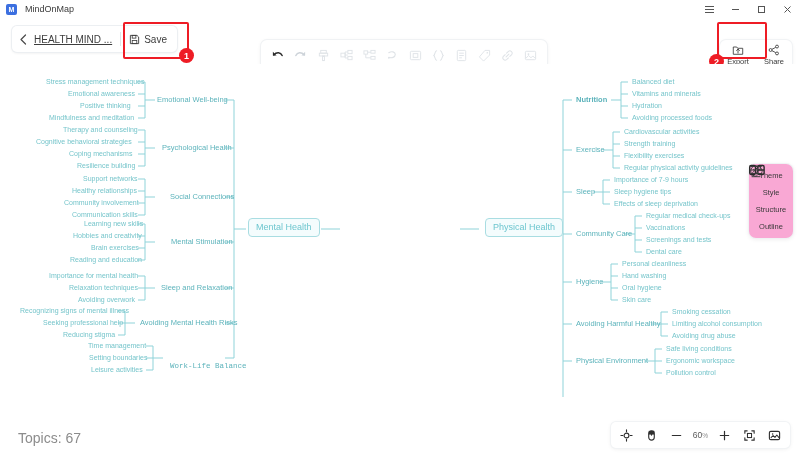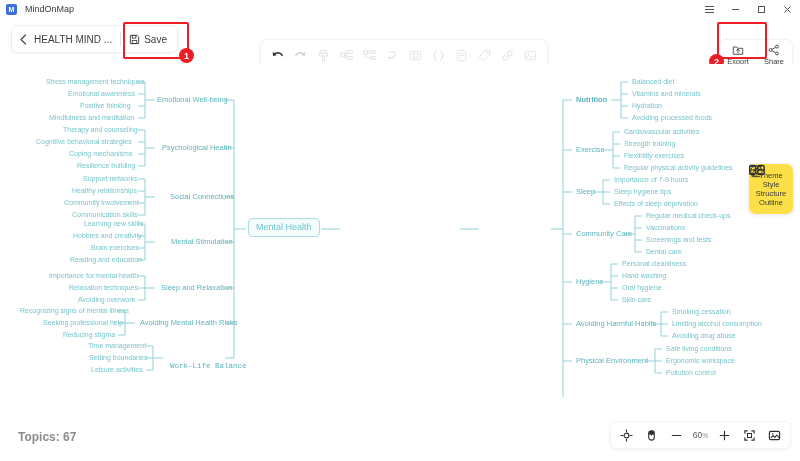--- a/index.html
+++ b/index.html
@@ -35,21 +35,21 @@
 
   .doc-pill {
     position: absolute; left: 12px; top: 8px; height: 26px;
     display: flex; align-items: center; background: #fff;
     border-radius: 5px; box-shadow: 0 0 0 1px #eceff2, 0 1px 3px rgba(0,0,0,.09);
   }
   .back-arrow {
     width: 22px; height: 26px; display: flex; align-items: center;
     justify-content: center; color: #4a4a4a;
   }
-  .doc-name { font-size: 10px; color: #3d3d3d; padding-right: 8px; white-space: nowrap; }
+  .doc-name { font-size: 10px; color: #3d3d3d; padding-right: 8px; white-space: nowrap; text-decoration: underline; }
   .pill-sep { width: 1px; height: 14px; background: #e2e5e8; }
   .save-btn {
     display: flex; align-items: center; gap: 4px; padding: 0 10px 0 8px;
     height: 26px; color: #3d3d3d; font-size: 10px;
   }
 
   
   .toolbar {
     position: absolute; left: 261px; top: 22px; height: 30px;
     display: flex; align-items: center; padding: 0 6px; gap: 2px;
@@ -99,33 +99,33 @@
   }
   .node.root {
     font-size: 11.5px; font-weight: bold; color: #ffffff;
     background: #3b47e0; border-radius: 4px; padding: 5px 10px;
     box-shadow: 0 0 0 2px #cdd3f7;
   }
 
   
   .right-panel {
     position: absolute; right: 7px; top: 100px; width: 44px;
-    background: #fde047; border-radius: 7px; padding: 7px 0;
+    background: #f9a8d4; border-radius: 7px; padding: 7px 0;
     box-shadow: 0 0 0 1px #f0f2f4, 0 1px 5px rgba(0,0,0,.09);
-    display: flex; flex-direction: column; align-items: center; gap: 0;
+    display: flex; flex-direction: column; align-items: center; gap: 8px;
   }
   .rp-item {
     display: flex; flex-direction: column; align-items: center; gap: 2px;
     color: #3a3a3a; width: 100%;
   }
   .rp-label { font-size: 7.5px; color: #3a3a3a; }
 
   
   .bottombar { position: absolute; bottom: 0; left: 0; width: 800px; height: 48px; background: #fff; }
-  .topics { position: absolute; left: 18px; top: 17px; font-size: 12px; color: #8c8c8c; font-weight: bold; }
+  .topics { position: absolute; left: 18px; top: 17px; font-size: 14px; color: #8c8c8c; }
   .zoom-grp {
     position: absolute; right: 10px; top: 9px; height: 26px;
     display: flex; align-items: center; padding: 0 5px; gap: 3px;
     background: #fff; border-radius: 5px;
     box-shadow: 0 0 0 1px #f1f3f5, 0 1px 4px rgba(0,0,0,.08);
   }
   .zm-icon {
     width: 22px; height: 24px; display: flex; align-items: center;
     justify-content: center; color: #2f2f2f;
   }
@@ -409,20 +409,21 @@
 
         <path d="M645 297h10"></path>
           <path d="M655 285v24"></path>
         <path d="M655 285h7"></path>
           <path d="M655 297h7"></path>
           <path d="M655 309h7"></path>
       </g>
     </svg>
 
     <div class="node main" style="left:248px; top:154px;">Mental Health</div>
+    <div class="node main" style="left:485px; top:154px;">Physical Health</div>
 
     <div class="node branch" style="left:157px; top:32px;">Emotional Well-being</div>
     <div class="node branch" style="left:162px; top:80px;">Psychological Health</div>
     <div class="node branch" style="left:170px; top:129px;">Social Connections</div>
     <div class="node branch" style="left:171px; top:174px;">Mental Stimulation</div>
     <div class="node branch" style="left:161px; top:220px;">Sleep and Relaxation</div>
     <div class="node branch" style="left:140px; top:255px;">Avoiding Mental Health Risks</div>
     <div class="node branch" style="left:170px; top:299px;font-family:Liberation Mono, monospace;">Work-Life Balance</div>
 
     <div class="node leaf" style="left:46px; top:14px;">Stress management techniques</div>
@@ -455,21 +456,21 @@
 
     <div class="node leaf" style="left:88px; top:278px;">Time management</div>
     <div class="node leaf" style="left:89px; top:290px;">Setting boundaries</div>
     <div class="node leaf" style="left:91px; top:302px;">Leisure activities</div>
 
     <div class="node branch" style="left:576px; top:32px;font-weight:bold;">Nutrition</div>
     <div class="node branch" style="left:576px; top:82px;">Exercise</div>
     <div class="node branch" style="left:576px; top:124px;">Sleep</div>
     <div class="node branch" style="left:576px; top:166px;">Community Care</div>
     <div class="node branch" style="left:576px; top:214px;">Hygiene</div>
-    <div class="node branch" style="left:576px; top:256px;">Avoiding Harmful Habits</div>
+    <div class="node branch" style="left:576px; top:256px;">Avoiding Harmful Healthy</div>
     <div class="node branch" style="left:576px; top:293px;">Physical Environment</div>
 
     <div class="node leaf" style="left:632px; top:14px;">Balanced diet</div>
     <div class="node leaf" style="left:632px; top:26px;">Vitamins and minerals</div>
     <div class="node leaf" style="left:632px; top:38px;">Hydration</div>
     <div class="node leaf" style="left:632px; top:50px;">Avoiding processed foods</div>
 
     <div class="node leaf" style="left:624px; top:64px;">Cardiovascular activities</div>
     <div class="node leaf" style="left:624px; top:76px;">Strength training</div>
     <div class="node leaf" style="left:624px; top:88px;">Flexibility exercises</div>

